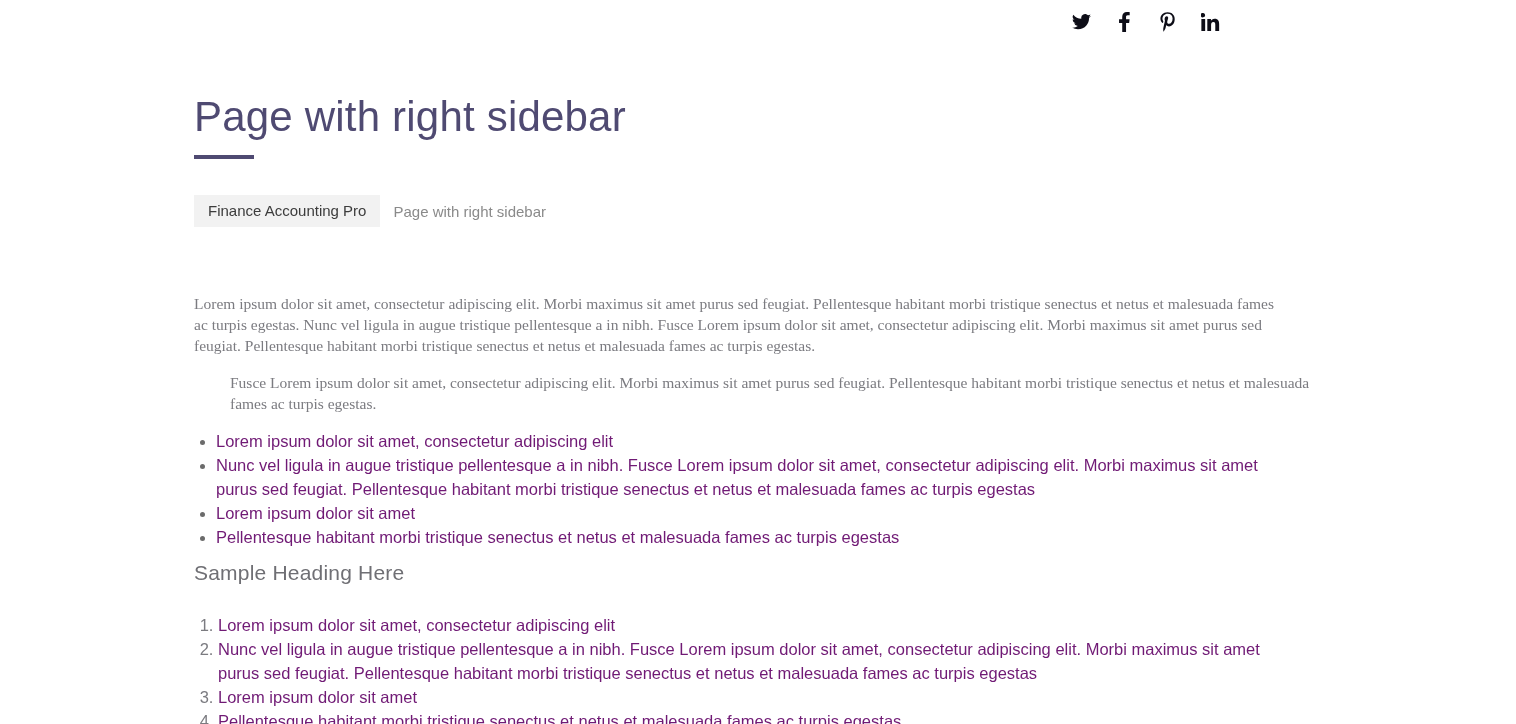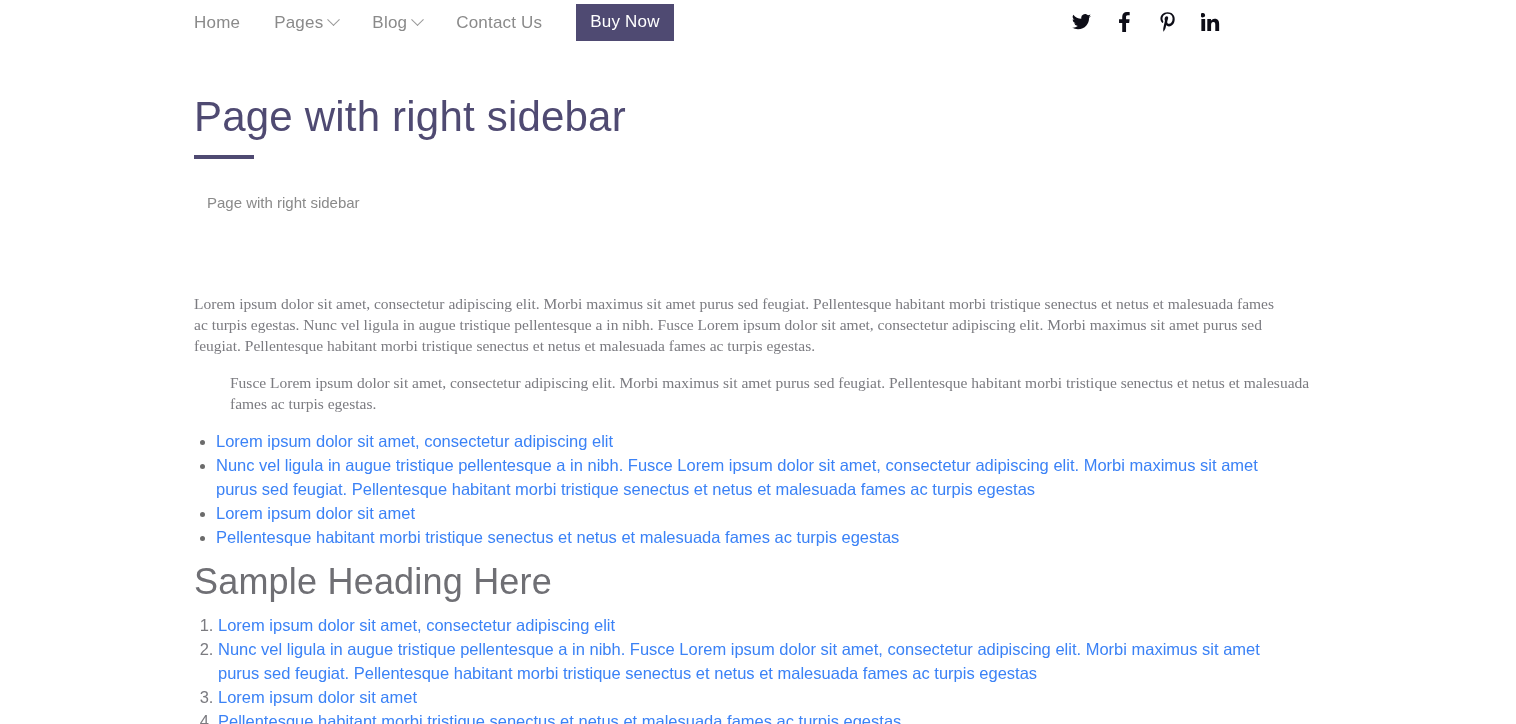--- a/index.html
+++ b/index.html
@@ -126,64 +126,45 @@
   #para-1 { top: 249px; width: 1086px; }
   #para-2 { top: 328px; width: 1112px; margin-left: 36px; }
 
   ul#bullet-list, ol#numbered-list {
     position: absolute;
     left: 194px;
     margin: 0;
     padding-left: 22px;
     font-size: 16.5px;
     line-height: 24px;
-    color: #3b82f6;
+    color: #701a75;
   }
   ul#bullet-list { top: 385px; width: 1100px; }
   ol#numbered-list { top: 569px; width: 1100px; padding-left: 24px; }
   ul#bullet-list li, ol#numbered-list li { margin: 0; padding: 0; }
   ul#bullet-list li::marker { color: #6b6b6b; font-size: 15px; }
   ol#numbered-list li::marker { color: #7b7b80; }
 
   #sample-heading {
     position: absolute;
     left: 194px;
     top: 517px;
-    font-size: 36px;
+    font-size: 21px;
     font-weight: normal;
     color: #6f6f74;
     margin: 0;
     line-height: 1.15;
     letter-spacing: 0.2px;
   }
 </style>
 </head>
 <body>
 
 <header id="site-header">
 
-  <nav id="main-nav">
-    <div class="nav-item">
-      <span>Home</span>
-    </div>
-    <div class="nav-item">
-      <span>Pages</span>
-      <span class="chev"></span>
-    </div>
-    <div class="nav-item">
-      <span>Blog</span>
-      <span class="chev"></span>
-    </div>
-    <div class="nav-item">
-      <span>Contact Us</span>
-    </div>
-    <div class="nav-item buy">
-      <span>Buy Now</span>
-    </div>
-  </nav>
 
   <div id="social-icons">
     <a class="social-ic">
       <svg width="19" height="16" viewBox="0 0 24 20">
           <path d="M24 2.4a9.9 9.9 0 0 1-2.83.78A4.93 4.93 0 0 0 23.34.38a9.86 9.86 0 0 1-3.13 1.2A4.92 4.92 0 0 0 11.8 6.03 13.96 13.96 0 0 1 1.67.72a4.92 4.92 0 0 0 1.52 6.57A4.9 4.9 0 0 1 .96 6.67v.06a4.92 4.92 0 0 0 3.95 4.83 4.96 4.96 0 0 1-2.22.08 4.93 4.93 0 0 0 4.6 3.42A9.88 9.88 0 0 1 0 17.1a13.94 13.94 0 0 0 7.55 2.21c9.06 0 14-7.5 14-14v-.64A10 10 0 0 0 24 2.4z"></path>
         </svg>
     </a>
     <a class="social-ic">
       <svg width="11" height="20" viewBox="0 0 12 22">
           <path d="M7.7 22V12h3.4l.5-3.9H7.7V5.6c0-1.1.3-1.9 1.9-1.9h2.1V.2C11.3.1 10.1 0 8.6 0 5.6 0 3.5 1.8 3.5 5.2v2.9H0V12h3.5v10h4.2z"></path>
@@ -202,20 +183,21 @@
   </div>
 
 </header>
 
 <main id="content">
 
   <h1 id="page-title">Page with right sidebar</h1>
   <div id="title-accent"></div>
 
   <div id="breadcrumb">
+    <span id="crumb-home">Finance Accounting Pro</span>
     <span id="crumb-current">Page with right sidebar</span>
   </div>
 
   <p id="para-1" class="body-p">Lorem ipsum dolor sit amet, consectetur adipiscing elit. Morbi maximus sit amet purus sed feugiat. Pellentesque habitant morbi tristique senectus et netus et malesuada fames ac turpis egestas. Nunc vel ligula in augue tristique pellentesque a in nibh. Fusce Lorem ipsum dolor sit amet, consectetur adipiscing elit. Morbi maximus sit amet purus sed feugiat. Pellentesque habitant morbi tristique senectus et netus et malesuada fames ac turpis egestas.</p>
   <p id="para-2" class="body-p">Fusce Lorem ipsum dolor sit amet, consectetur adipiscing elit. Morbi maximus sit amet purus sed feugiat. Pellentesque habitant morbi tristique senectus et netus et malesuada fames ac turpis egestas.</p>
 
   <ul id="bullet-list">
     <li>Lorem ipsum dolor sit amet, consectetur adipiscing elit</li>
     <li>Nunc vel ligula in augue tristique pellentesque a in nibh. Fusce Lorem ipsum dolor sit amet, consectetur adipiscing elit. Morbi maximus sit amet purus sed feugiat. Pellentesque habitant morbi tristique senectus et netus et malesuada fames ac turpis egestas</li>
     <li>Lorem ipsum dolor sit amet</li>

